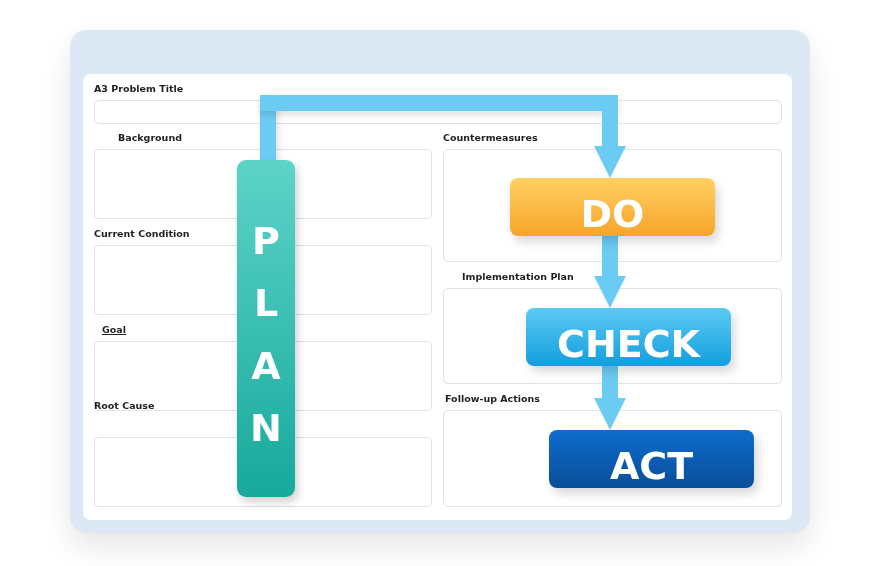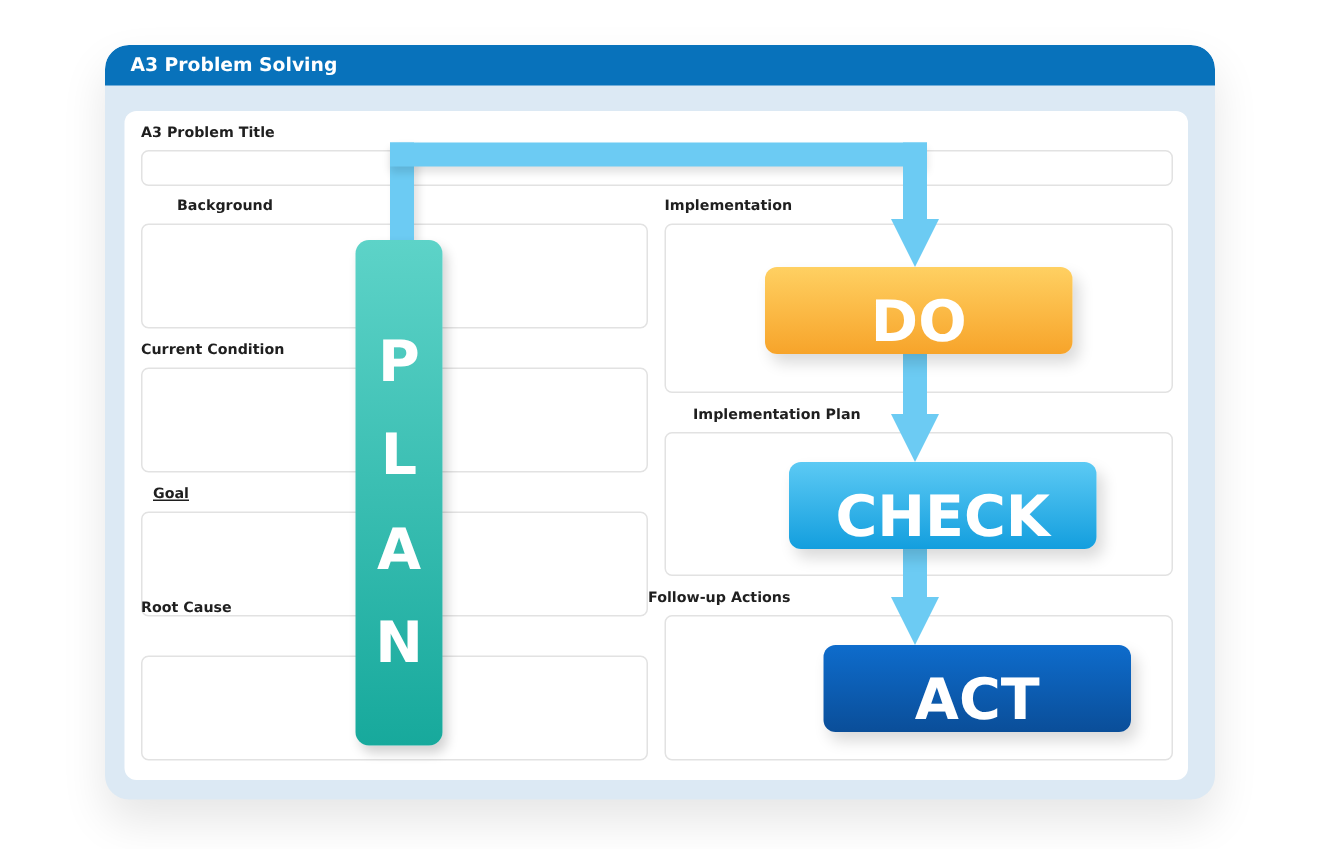--- a/index.html
+++ b/index.html
@@ -16,48 +16,45 @@
   .plan span { color: #ffffff; font-size: 38px; font-weight: bold; line-height: 1; }
   .pdca-box { position: absolute; left: 510px; width: 205px; height: 58px; border-radius: 8px; display: flex; align-items: flex-end; justify-content: center; color: #ffffff; font-weight: bold; font-size: 38px; box-shadow: 4px 6px 10px rgba(0,0,0,0.15); }
   .do { top: 178px; background: linear-gradient(#ffd062, #f7a42a); }
   .check { top: 308px; background: linear-gradient(#5ccaf4, #139ede); margin-left: 16px; }
   .act { top: 430px; background: linear-gradient(#0e6ccc, #0a4e99); margin-left: 39px; }
 </style>
 </head>
 <body>
 
 <div class="window">
-  <div class="titlebar">
-    <span class="title">A3 Problem Solving</span>
-  </div>
   <div class="card"></div>
 </div>
 
 <span class="label" style="left:94px;top:83px;">A3 Problem Title</span>
 <div class="field" style="left:94px;top:100px;width:688px;height:24px;"></div>
 
 <span class="label" style="left:94px;top:132px;padding-left:24px;">Background</span>
 <div class="field" style="left:94px;top:149px;width:338px;height:70px;"></div>
 
 <span class="label" style="left:94px;top:228px;">Current Condition</span>
 <div class="field" style="left:94px;top:245px;width:338px;height:70px;"></div>
 
 <span class="label" style="left:102px;top:324px;text-decoration:underline;">Goal</span>
 <div class="field" style="left:94px;top:341px;width:338px;height:70px;"></div>
 
 <span class="label" style="left:94px;top:400px;">Root Cause</span>
 <div class="field" style="left:94px;top:437px;width:338px;height:70px;"></div>
 
-<span class="label" style="left:443px;top:132px;">Implementation</span>
+<span class="label" style="left:443px;top:132px;">Countermeasures</span>
 <div class="field" style="left:443px;top:149px;width:339px;height:113px;"></div>
 
 <span class="label" style="left:443px;top:271px;padding-left:19px;">Implementation Plan</span>
 <div class="field" style="left:443px;top:288px;width:339px;height:96px;"></div>
 
-<span class="label" style="left:432px;top:393px;">Follow-up Actions</span>
+<span class="label" style="left:445px;top:393px;">Follow-up Actions</span>
 <div class="field" style="left:443px;top:410px;width:339px;height:97px;"></div>
 
 <div class="arrow-seg" style="left:260px;top:95px;width:16px;height:66px;box-shadow:3px 3px 6px rgba(0,0,0,0.12);"></div>
 <div class="arrow-seg" style="left:260px;top:95px;width:358px;height:16px;box-shadow:0 4px 6px rgba(0,0,0,0.12);"></div>
 <div class="arrow-seg" style="left:602px;top:95px;width:16px;height:52px;"></div>
 <div class="arrowhead" style="left:594px;top:146px;"></div>
 
 <div class="arrow-seg" style="left:602px;top:234px;width:16px;height:44px;"></div>
 <div class="arrowhead" style="left:594px;top:276px;"></div>
 

